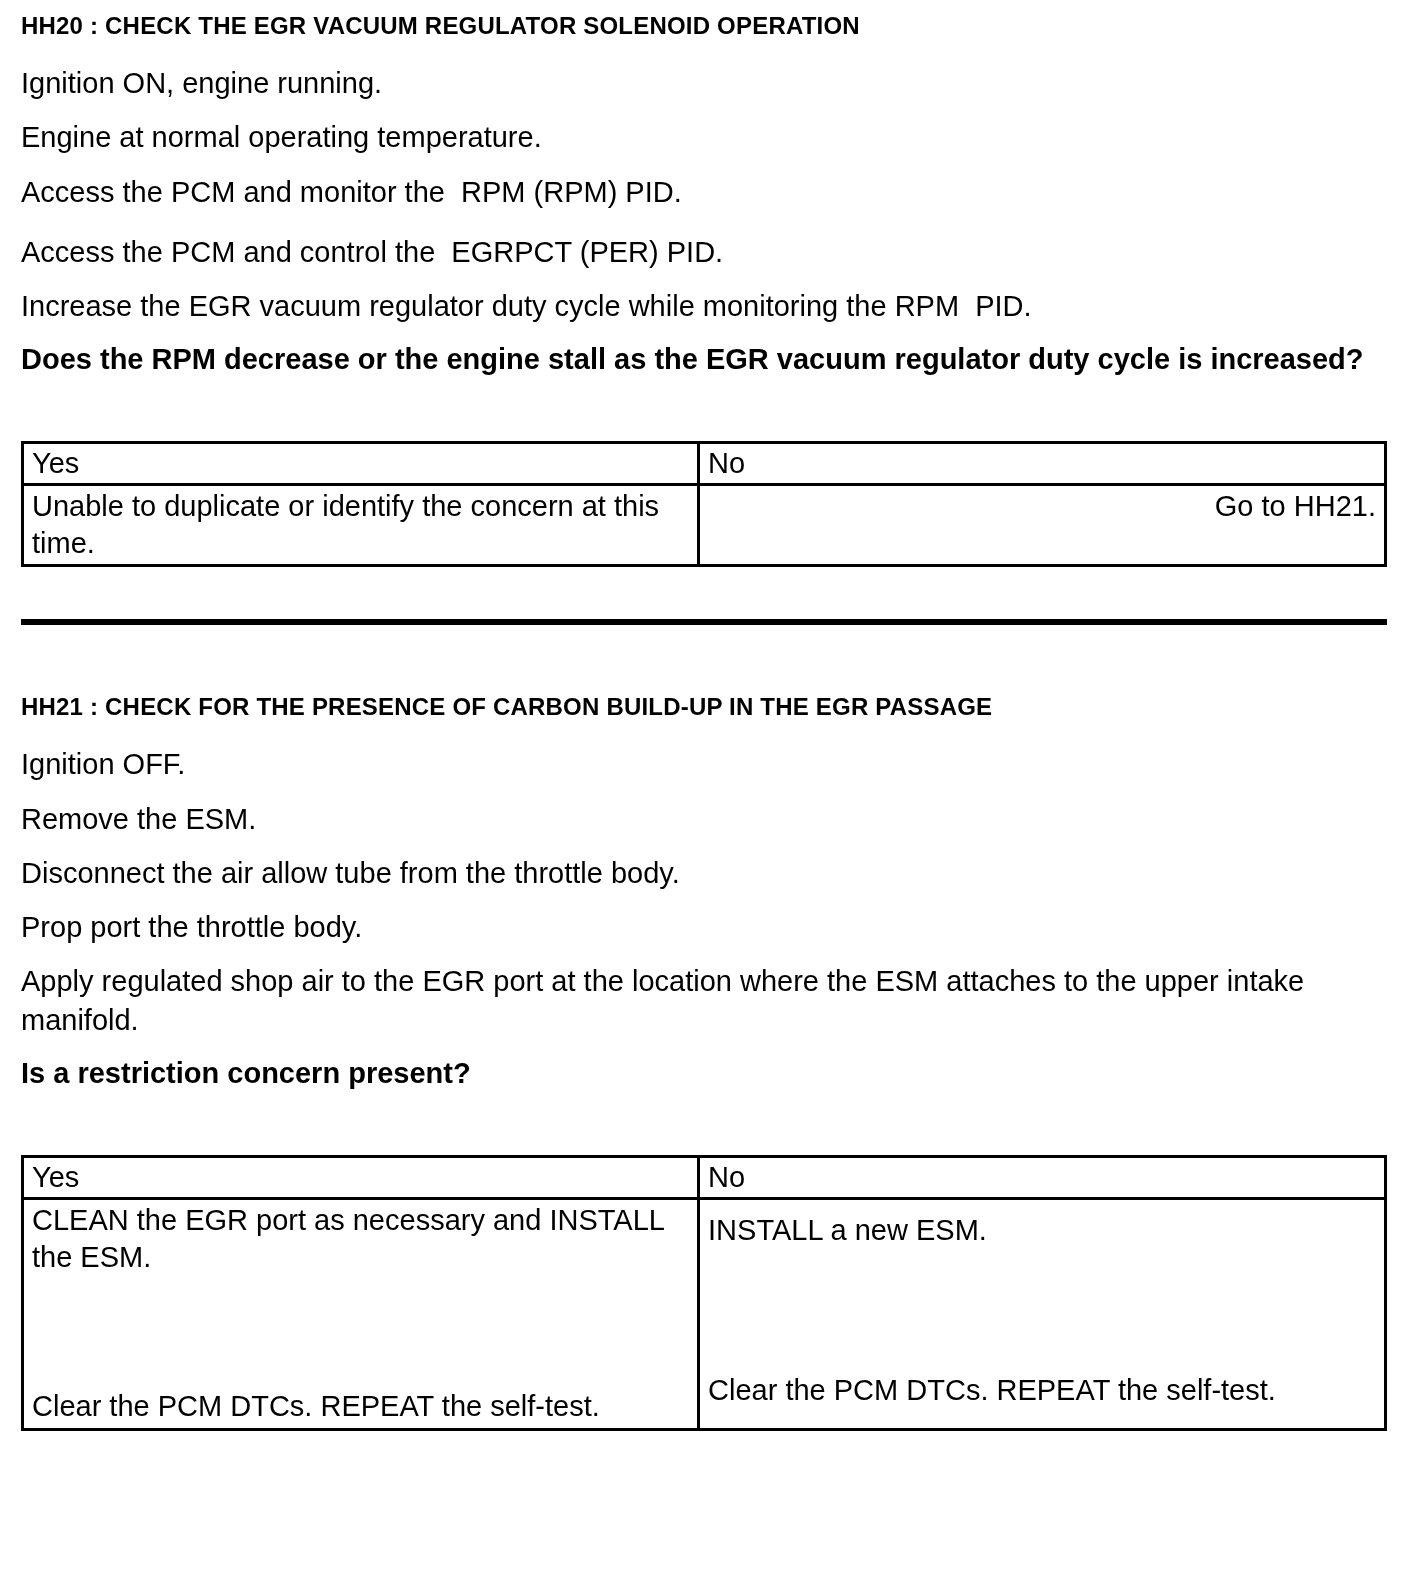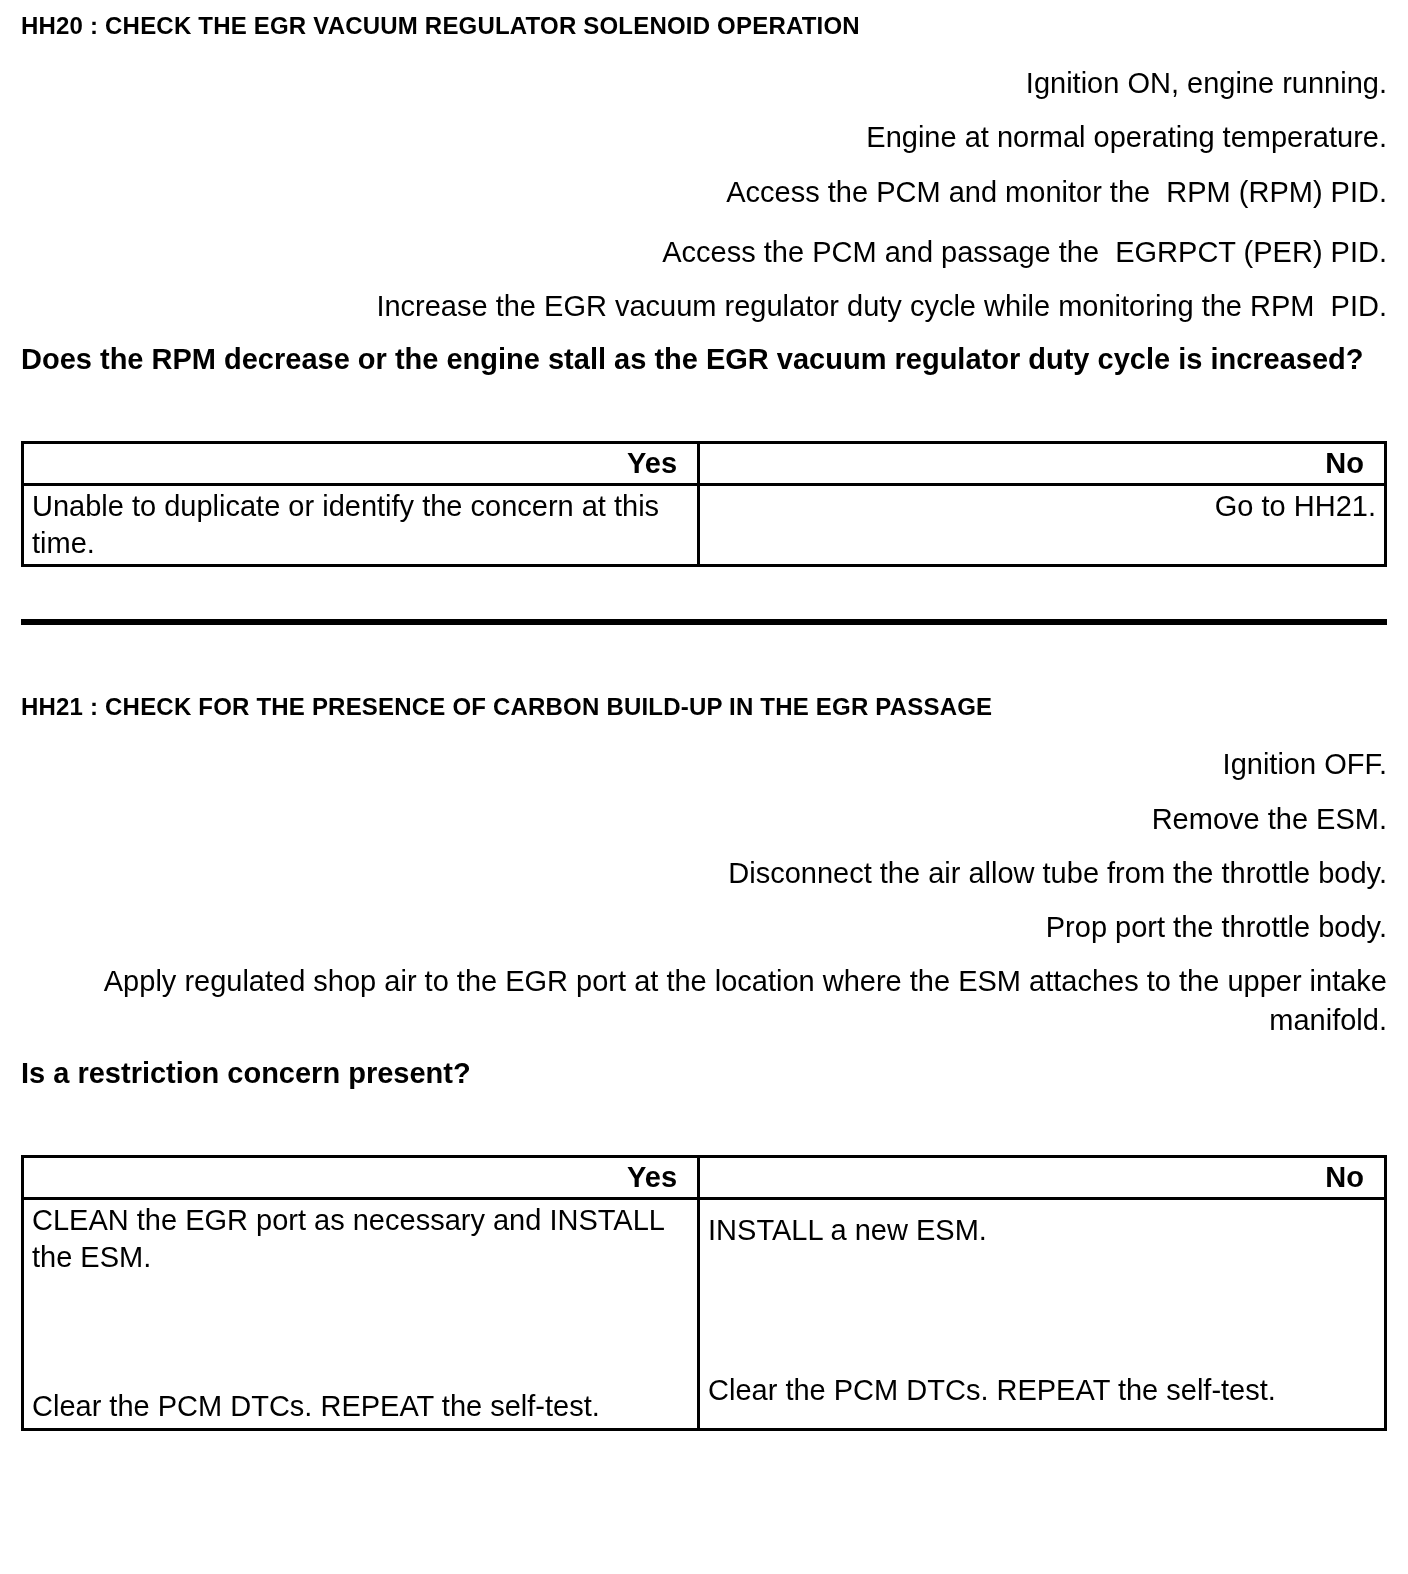--- a/index.html
+++ b/index.html
@@ -21,21 +21,20 @@
     font-weight: bold;
     margin: 0 0 24px 0;
     letter-spacing: 0.2px;
     white-space: pre-wrap;
   }
   .step {
     font-size: 29px;
     line-height: 1.32;
     margin: 0 0 16px 0;
     white-space: pre-wrap;
-    text-align: right;
   }
   .note {
     font-size: 29px;
     line-height: 1.28;
     margin: 0 0 16px 0;
   }
   .question {
     font-size: 29px;
     font-weight: bold;
     line-height: 1.3;
@@ -48,23 +47,23 @@
     table-layout: fixed;
   }
   .result-table th, .result-table td {
     border: 3px solid #000000;
     font-size: 29px;
     padding: 2px 8px;
     vertical-align: top;
     box-sizing: border-box;
   }
   .result-table th {
-    font-weight: bold;
-    text-align: right;
-    padding: 3px 20px;
+    font-weight: normal;
+    text-align: left;
+    padding: 3px 8px;
   }
   .col-yes { width: 49.6%; }
   .col-no  { width: 50.4%; }
   .cell-center {
     text-align: right;
     vertical-align: middle;
   }
   .cell-stack {
     display: flex;
     flex-direction: column;
@@ -83,21 +82,21 @@
 <body>
 
 <div class="page">
 
   <section>
     <h1 class="section-heading">HH20 : CHECK THE EGR VACUUM REGULATOR SOLENOID OPERATION</h1>
 
     <p class="step">Ignition ON, engine running.</p>
     <p class="step">Engine at normal operating temperature.</p>
     <p class="step">Access the PCM and monitor the  RPM (RPM) PID.</p>
-    <p class="step" style="margin-top:22px;">Access the PCM and passage the  EGRPCT (PER) PID.</p>
+    <p class="step" style="margin-top:22px;">Access the PCM and control the  EGRPCT (PER) PID.</p>
     <p class="step">Increase the EGR vacuum regulator duty cycle while monitoring the RPM  PID.</p>
 
     <p class="question">Does the RPM decrease or the engine stall as the EGR vacuum regulator duty cycle is increased?</p>
 
     <table class="result-table">
       <colgroup>
           <col class="col-yes">
           <col class="col-no">
         </colgroup>
       <tbody>

